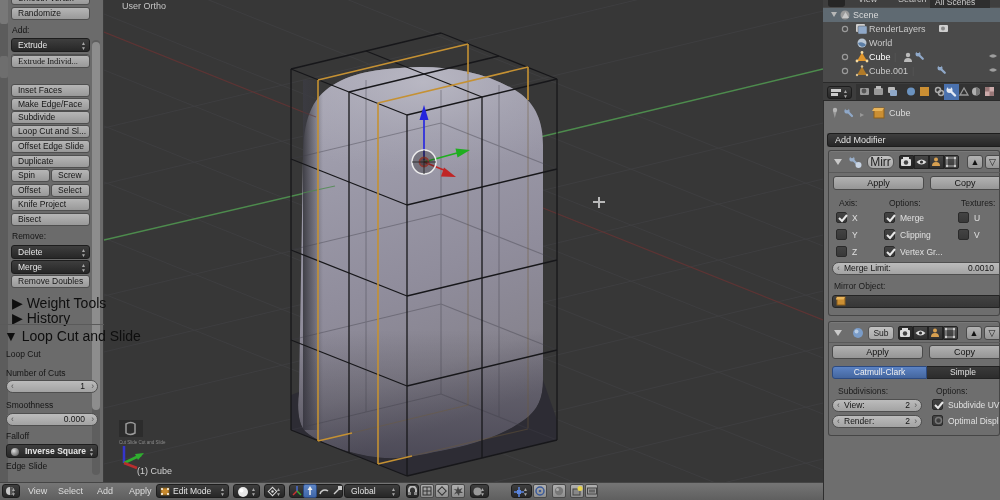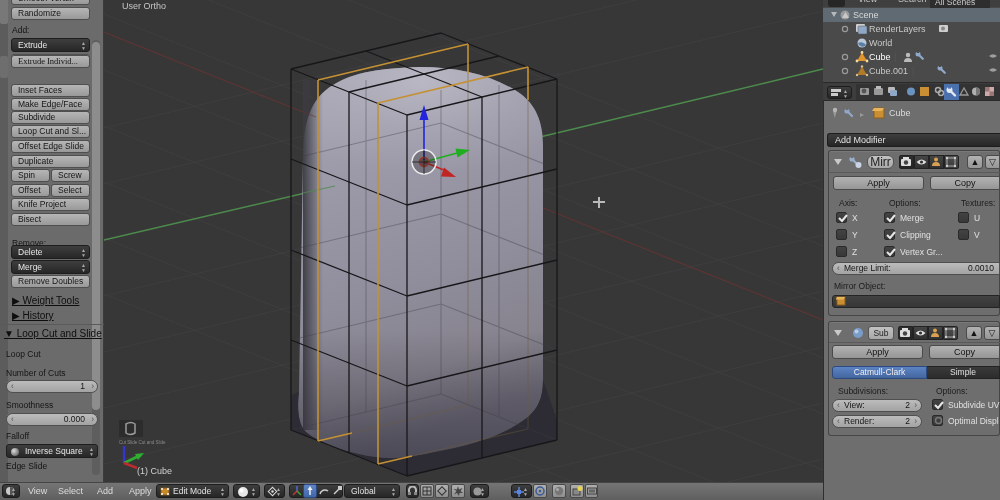--- a/index.html
+++ b/index.html
@@ -11,21 +11,21 @@
 #shelf{left:0;top:0;width:104px;height:482px;background:#6b6b6b;border-right:1px solid #3c3c3c;}
 #tabs{left:0;top:0;width:8px;height:482px;background:#5c5c5c;}
 .btn{position:absolute;left:11px;width:79px;height:13px;border-radius:3px;
  background:linear-gradient(#b6b6b6,#999999);border:1px solid #4f4f4f;
  color:#151515;font-size:8.5px;line-height:11px;padding-left:6px;white-space:nowrap;overflow:hidden;}
 .dbtn{position:absolute;left:11px;width:79px;height:14px;border-radius:3px;
  background:linear-gradient(#3e3e3e,#272727);border:1px solid #1d1d1d;
  color:#e6e6e6;font-size:8.5px;line-height:12px;padding-left:6px;white-space:nowrap;}
 .updn{position:absolute;right:3px;top:1.5px;color:#a8a8a8;font-size:5px;line-height:5px;text-align:center;-webkit-font-smoothing:antialiased;}
 .lbl{position:absolute;left:12px;color:#141414;font-size:8.5px;white-space:nowrap;}
-.phead{position:absolute;left:12px;color:#0e0e0e;font-size:10px;white-space:nowrap;text-decoration:underline;}
+.phead{position:absolute;left:12px;color:#0e0e0e;font-size:14px;white-space:nowrap;}
 .slider{position:absolute;left:6px;width:92px;height:13px;border-radius:7px;
  background:linear-gradient(#bcbcbc,#a3a3a3);border:1px solid #4f4f4f;
  color:#151515;font-size:8.5px;line-height:11px;}
 #scroll{left:92px;top:40px;width:8px;height:435px;border-radius:4px;background:#5e5e5e;}
 #scrollthumb{left:92px;top:42px;width:8px;height:368px;border-radius:4px;background:#8d8d8d;}
 
 
 #bheader{left:0;top:482px;width:823px;height:18px;background:linear-gradient(#757575,#5f5f5f);border-top:1px solid #454545;}
 .hmenu{position:absolute;top:486px;color:#dddddd;font-size:9px;}
 .hdark{position:absolute;top:484px;height:14px;border-radius:3px;background:linear-gradient(#3e3e3e,#262626);border:1px solid #1d1d1d;color:#e3e3e3;font-size:8.5px;line-height:12px;}
@@ -229,21 +229,21 @@
   <div class="btn" style="top:111px;">Subdivide</div>
   <div class="btn" style="top:125px;">Loop Cut and Sl...</div>
   <div class="btn" style="top:140px;">Offset Edge Slide</div>
   <div class="btn" style="top:155px;">Duplicate</div>
   <div class="btn" style="top:169px;width:39px;">Spin</div>
   <div class="btn" style="top:169px;left:51px;width:39px;">Screw</div>
   <div class="btn" style="top:184px;width:39px;">Offset</div>
   <div class="btn" style="top:184px;left:51px;width:39px;">Select</div>
   <div class="btn" style="top:198px;">Knife Project</div>
   <div class="btn" style="top:213px;">Bisect</div>
-  <div class="lbl" style="top:238px;">Remove:</div>
+  <div class="lbl" style="top:231px;">Remove:</div>
   <div class="dbtn" style="top:245px;">Delete<span class="updn">▲<br>▼</span></div>
   <div class="dbtn" style="top:260px;">Merge<span class="updn">▲<br>▼</span></div>
   <div class="btn" style="top:275px;">Remove Doubles</div>
   <div class="phead" style="top:295px;">▶ Weight Tools</div>
   <div class="phead" style="top:310px;">▶ History</div>
   <div class="abs" style="left:0;top:324px;width:104px;height:1px;background:#5a5a5a;"></div>
   <div class="phead" style="top:328px;left:4px;">▼ Loop Cut and Slide</div>
   <div class="lbl" style="top:349px;left:6px;">Loop Cut</div>
   <div class="lbl" style="top:368px;left:6px;">Number of Cuts</div>
   <div class="slider" style="top:380px;">
@@ -251,21 +251,21 @@
       <span style="position:absolute;right:12px;">1</span>
       <span style="position:absolute;right:3px;color:#555;">›</span>
     </div>
   <div class="lbl" style="top:400px;left:6px;">Smoothness</div>
   <div class="slider" style="top:413px;">
       <span style="position:absolute;left:4px;color:#555;">‹</span>
       <span style="position:absolute;right:12px;">0.000</span>
       <span style="position:absolute;right:3px;color:#555;">›</span>
     </div>
   <div class="lbl" style="top:431px;left:6px;">Falloff</div>
-  <div class="dbtn" style="top:444px;left:6px;width:92px;"><span style="position:absolute;left:4px;top:3px;width:8px;height:8px;border-radius:4px;background:radial-gradient(circle at 35% 35%,#ddd,#444);"></span><span style="margin-left:12px;">Inverse Square</span><span class="updn">▲<br>▼</span></div>
+  <div class="dbtn" style="top:444px;left:6px;width:92px;"><span style="position:absolute;left:4px;top:3px;width:8px;height:8px;border-radius:4px;background:radial-gradient(circle at 35% 35%,#ddd,#444);"></span><span style="margin-left:12px;font-weight:bold;">Inverse Square</span><span class="updn">▲<br>▼</span></div>
   <div class="lbl" style="top:461px;left:6px;">Edge Slide</div>
 
   <div id="bheader" class="abs"></div>
   <div class="hdark" style="left:2px;width:18px;">
     <svg width="10" height="10" style="position:absolute;left:2px;top:1px;">
         <circle cx="5" cy="5" r="4" fill="#c9c9c9"></circle>
         <path d="M5,1 a4,4 0 0 1 0,8 Z" fill="#555"></path>
       </svg>
     <span class="updn">▲<br>▼</span>
   </div>

